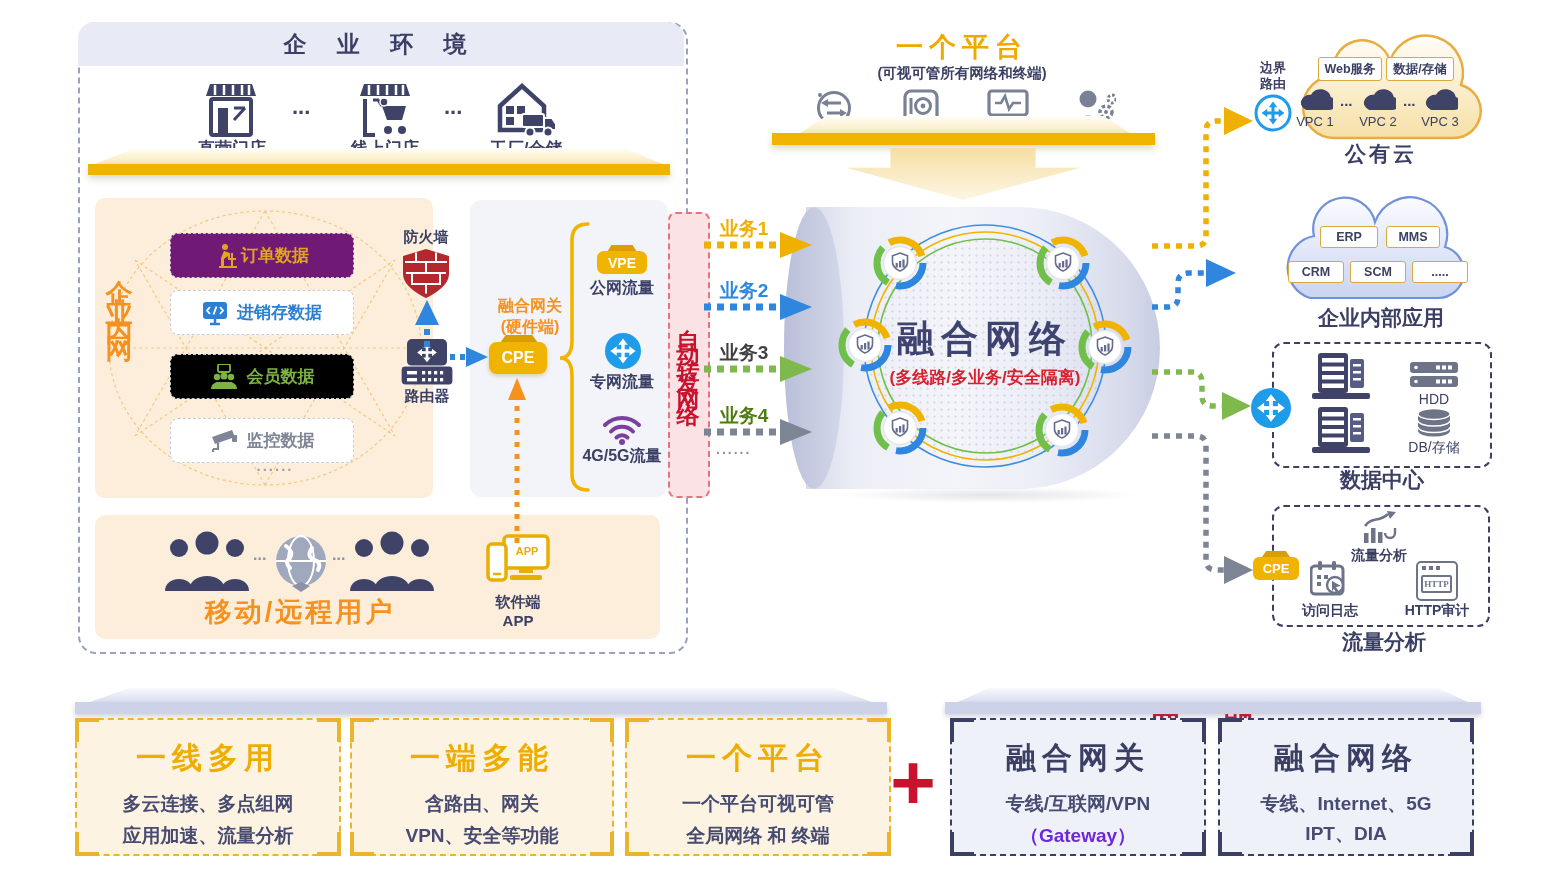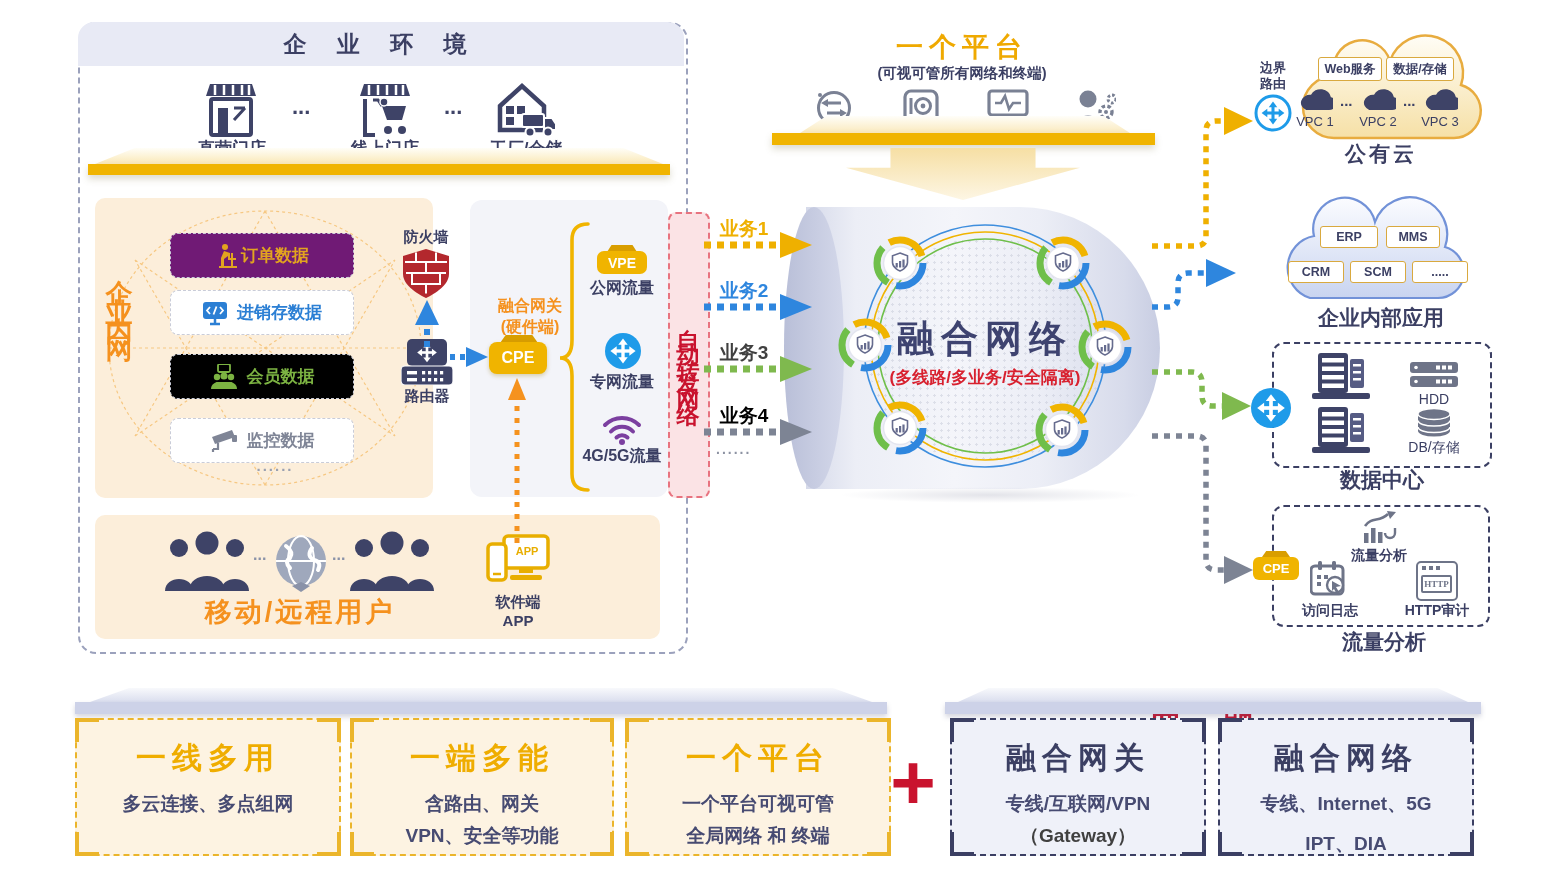--- a/index.html
+++ b/index.html
@@ -208,21 +208,21 @@
   </svg>
   <div class="abs ctr b" style="left:574px;top:447px;width:96px;height:18px;font-size:16px;">4G/5G流量</div>
 
   <div class="abs ctr" style="left:668px;top:212px;width:38px;height:282px;background:#FBE3E5;border:2px dashed #E8737F;border-radius:8px;">
     <span class="vtext b" style="font-size:23px;letter-spacing:15px;color:#C9132E;">自动转发网络</span>
   </div>
 
   <div class="abs ctr b" style="left:714px;top:219px;width:60px;height:20px;font-size:19px;color:#EFB000;">业务1</div>
   <div class="abs ctr b" style="left:714px;top:281px;width:60px;height:20px;font-size:19px;color:#2E86DE;">业务2</div>
   <div class="abs ctr b" style="left:714px;top:343px;width:60px;height:20px;font-size:19px;color:#404040;">业务3</div>
-  <div class="abs ctr b" style="left:714px;top:406px;width:60px;height:20px;font-size:19px;color:#000000;">业务4</div>
+  <div class="abs ctr b" style="left:714px;top:406px;width:60px;height:20px;font-size:19px;color:#4d7c0f;">业务4</div>
   <div class="abs b" style="left:716px;top:441px;font-size:14px;letter-spacing:2px;color:#8D93A3;">......</div>
 
   <div class="abs" style="left:806px;top:207px;width:354px;height:282px;border-radius:0 140px 140px 0 / 0 141px 141px 0;
               background:linear-gradient(90deg,#D6DAEA 0%,#ECEEF6 14%,#F4F5FA 42%,#ECEEF6 66%,#D7DBEB 90%,#C8CDE2 100%);"></div>
   <div class="abs" style="left:784px;top:207px;width:60px;height:282px;border-radius:50%;background:linear-gradient(90deg,#B9BFD8,#D4D8EA);"></div>
   <div class="abs" style="left:840px;top:487px;width:300px;height:16px;border-radius:50%;background:radial-gradient(closest-side,rgba(80,85,120,.16),transparent);"></div>
   <div class="abs dotmap" style="left:868px;top:238px;width:236px;height:224px;border-radius:48%;opacity:.5;"></div>
   <svg class="abs" style="left:860px;top:221px" width="250" height="250" viewBox="0 0 250 250">
     <circle cx="125" cy="125" r="121" fill="none" stroke="#3E8EDE" stroke-width="1.6"></circle>
     <circle cx="125" cy="125" r="114" fill="none" stroke="#F0B400" stroke-width="1.6"></circle>
@@ -463,20 +463,21 @@
   <div class="abs" style="left:90px;top:688px;width:782px;height:14px;background:linear-gradient(#F8F9FC,#DADEEE);clip-path:polygon(5% 0,95% 0,100% 100%,0 100%);"></div>
   <div class="abs" style="left:75px;top:702px;width:812px;height:12px;background:#CDD2E8;box-shadow:0 3px 5px rgba(90,95,130,.25);"></div>
 
   <div class="abs card-corner" style="--c:#EBB52B;left:75px;top:718px;width:262px;height:134px;background:#FDF3E2;border:2px dashed #EBB52B;border-radius:3px;">
     <i class="tl"></i>
       <i class="tr"></i>
       <i class="bl"></i>
       <i class="br"></i>
     <div class="ctr b" style="margin-top:18px;font-size:30px;letter-spacing:6px;color:#EFAD00;">一线多用</div>
     <div class="ctr" style="margin-top:12px;font-size:19px;font-weight:700;color:#474B72;">多云连接、多点组网</div>
+    <div class="ctr" style="margin-top:6px;font-size:19px;font-weight:700;color:#474B72;">应用加速、流量分析</div>
   </div>
   <div class="abs card-corner" style="--c:#EBB52B;left:350px;top:718px;width:260px;height:134px;background:#FDF3E2;border:2px dashed #EBB52B;border-radius:3px;">
     <i class="tl"></i>
       <i class="tr"></i>
       <i class="bl"></i>
       <i class="br"></i>
     <div class="ctr b" style="margin-top:18px;font-size:30px;letter-spacing:6px;color:#EFAD00;">一端多能</div>
     <div class="ctr" style="margin-top:12px;font-size:19px;font-weight:700;color:#474B72;">含路由、网关</div>
     <div class="ctr" style="margin-top:6px;font-size:19px;font-weight:700;color:#474B72;">VPN、安全等功能</div>
   </div>
@@ -496,30 +497,30 @@
   <div class="abs" style="left:958px;top:688px;width:510px;height:14px;background:linear-gradient(#F8F9FC,#DADEEE);clip-path:polygon(6% 0,94% 0,100% 100%,0 100%);"></div>
   <div class="abs" style="left:945px;top:702px;width:536px;height:12px;background:#CDD2E8;box-shadow:0 3px 5px rgba(90,95,130,.25);"></div>
 
   <div class="abs card-corner" style="--c:#3B3F63;left:950px;top:718px;width:252px;height:134px;background:#EFF1F9;border:2px dashed #3B3F63;border-radius:2px;">
     <i class="tl"></i>
       <i class="tr"></i>
       <i class="bl"></i>
       <i class="br"></i>
     <div class="ctr b" style="margin-top:18px;font-size:30px;letter-spacing:6px;color:#3B3F63;">融合网关</div>
     <div class="ctr" style="margin-top:12px;font-size:19px;font-weight:700;color:#474B72;">专线/互联网/VPN</div>
-    <div class="ctr" style="margin-top:6px;font-size:19px;font-weight:700;color:#404040;">（Gateway）</div>
+    <div class="ctr" style="margin-top:6px;font-size:19px;font-weight:700;color:#6d28d9;">（Gateway）</div>
   </div>
   <div class="abs card-corner" style="--c:#3B3F63;left:1218px;top:718px;width:252px;height:134px;background:#EFF1F9;border:2px dashed #3B3F63;border-radius:2px;">
     <i class="tl"></i>
       <i class="tr"></i>
       <i class="bl"></i>
       <i class="br"></i>
     <div class="ctr b" style="margin-top:18px;font-size:30px;letter-spacing:6px;color:#3B3F63;">融合网络</div>
     <div class="ctr" style="margin-top:12px;font-size:19px;font-weight:700;color:#474B72;">专线、Internet、5G</div>
-    <div class="ctr" style="margin-top:14px;font-size:19px;font-weight:700;color:#474B72;">IPT、DIA</div>
+    <div class="ctr" style="margin-top:4px;font-size:19px;font-weight:700;color:#474B72;">IPT、DIA</div>
   </div>
 
   <svg class="abs" style="left:0;top:0;pointer-events:none;" width="1563" height="875" viewBox="0 0 1563 875">
 
     <line x1="427" y1="347" x2="427" y2="327" stroke="#2E86DE" stroke-width="6" stroke-dasharray="6 6"></line>
     <polygon points="415,325 439,325 427,300" fill="#2E86DE"></polygon>
 
     <line x1="450" y1="357" x2="467" y2="357" stroke="#2E86DE" stroke-width="6" stroke-dasharray="5 5"></line>
     <polygon points="466,347 466,367 488,357" fill="#2E86DE"></polygon>
 

